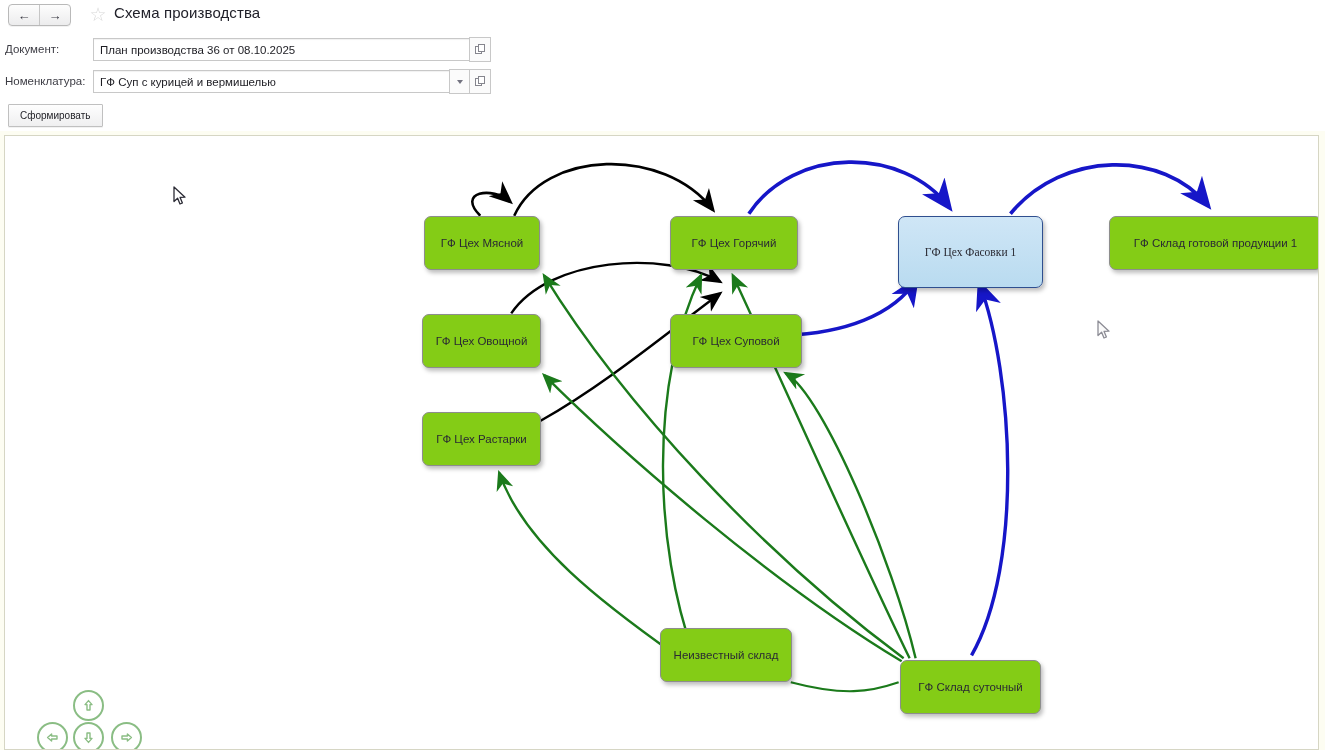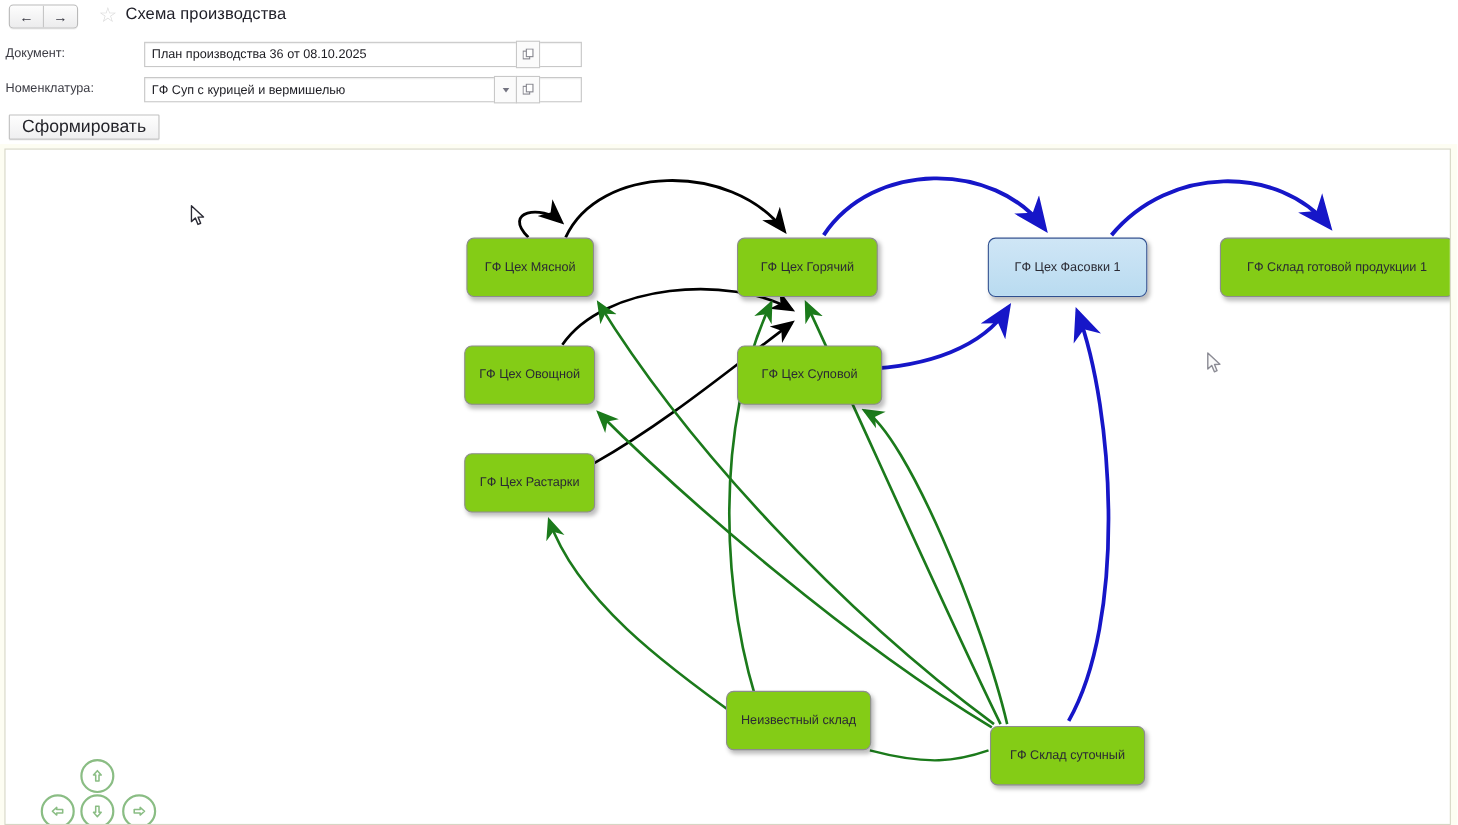--- a/index.html
+++ b/index.html
@@ -18,34 +18,34 @@
   .navbtn{width:30px;height:20px;display:flex;align-items:center;justify-content:center;
     font-size:13px;color:#3a3a44;cursor:default;}
   .navbtn.first{border-right:1px solid #c6c6c6;}
   .star{position:absolute;left:88px;top:6px;width:20px;height:20px;color:#d9d9d9;font-size:19px;line-height:18px;text-align:center;}
   .page-title{position:absolute;left:114px;top:4px;font-size:15px;color:#21212a;letter-spacing:.1px;}
   
   .field-label{position:absolute;font-size:11.5px;color:#3c3c44;}
   .lbl-doc{left:5px;top:43px;}
   .lbl-nom{left:5px;top:75px;}
   .inputbox{position:absolute;height:21px;border:1px solid #c8c8c8;background:#ffffff;
-    box-shadow:inset 0 1px 1px rgba(0,0,0,.06);display:flex;align-items:center;margin-left:38px;}
+    box-shadow:inset 0 1px 1px rgba(0,0,0,.06);display:flex;align-items:center;}
   .inputbox .val{padding-left:6px;font-size:11.5px;color:#1c1c22;white-space:nowrap;overflow:hidden;}
   .in-doc{left:93px;top:38px;width:396px;}
   .in-nom{left:93px;top:70px;width:396px;}
   .btn-open{position:absolute;width:20px;height:23px;border:1px solid #c8c8c8;background:#fbfbfb;
     display:flex;align-items:center;justify-content:center;}
   .open-doc{left:469px;top:37px;}
   .open-nom{left:469px;top:69px;}
   .btn-drop{position:absolute;left:449px;top:69px;width:19px;height:23px;border:1px solid #c8c8c8;
     background:#fbfbfb;display:flex;align-items:center;justify-content:center;}
   .caret{width:0;height:0;border-left:3px solid transparent;border-right:3px solid transparent;border-top:4px solid #737380;}
   .btn-form{position:absolute;left:8px;top:104px;height:21px;padding:0 11px;
     display:flex;align-items:center;border:1px solid #c0c0c0;border-radius:1px;
-    background:linear-gradient(#fefefe,#efeff0);font-size:16px;color:#232329;
+    background:linear-gradient(#fefefe,#efeff0);font-size:10px;color:#232329;
     box-shadow:0 1px 0 rgba(0,0,0,.05);}
   
   .canvas-wrap{position:absolute;left:0;top:131px;width:1325px;height:619px;
     background:#fdfdf2;padding:4px 6px 0 4px;box-sizing:border-box;}
   .canvas{position:relative;width:100%;height:615px;background:#ffffff;
     border:1px solid #d6d6c4;box-sizing:border-box;overflow:hidden;}
   .svgwrap{position:absolute;left:0;top:0;width:100%;height:100%;}
   
   .node{position:absolute;box-sizing:border-box;border:1px solid #8d8d8d;border-radius:7px;
     background:#84cc16;display:flex;align-items:center;justify-content:center;
@@ -146,21 +146,21 @@
       <path d="M787,548 C840,562 866,558 895,548" fill="none" stroke="#1b7a1b" stroke-width="2.2"></path>
     </svg>
 
     <div id="nodes">
         <div class="node" style="left: 419px; top: 80px; width: 116px; height: 54px;">
           <span>ГФ Цех Мясной</span>
         </div>
         <div class="node" style="left: 665px; top: 80px; width: 128px; height: 54px;">
           <span>ГФ Цех Горячий</span>
         </div>
-        <div class="node sel" style="left: 893px; top: 80px; width: 145px; height: 54px;">
+        <div class="node sel" style="left: 893px; top: 80px; width: 145px; height: 72px; font-family: Liberation Serif, serif;">
           <span>ГФ Цех Фасовки 1</span>
         </div>
         <div class="node" style="left: 1104px; top: 80px; width: 213px; height: 54px;">
           <span>ГФ Склад готовой продукции 1</span>
         </div>
         <div class="node" style="left: 417px; top: 178px; width: 119px; height: 54px;">
           <span>ГФ Цех Овощной</span>
         </div>
         <div class="node" style="left: 665px; top: 178px; width: 132px; height: 54px;">
           <span>ГФ Цех Суповой</span>

